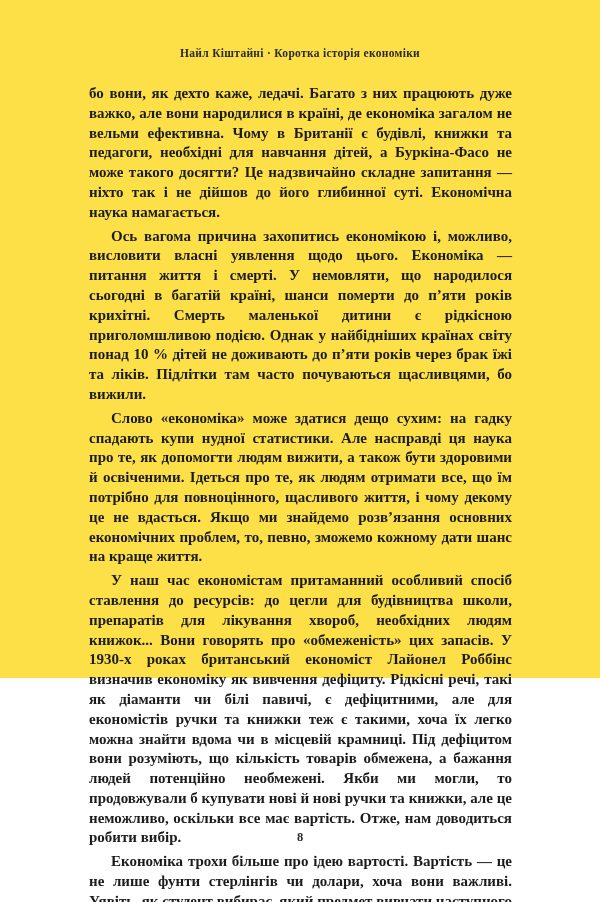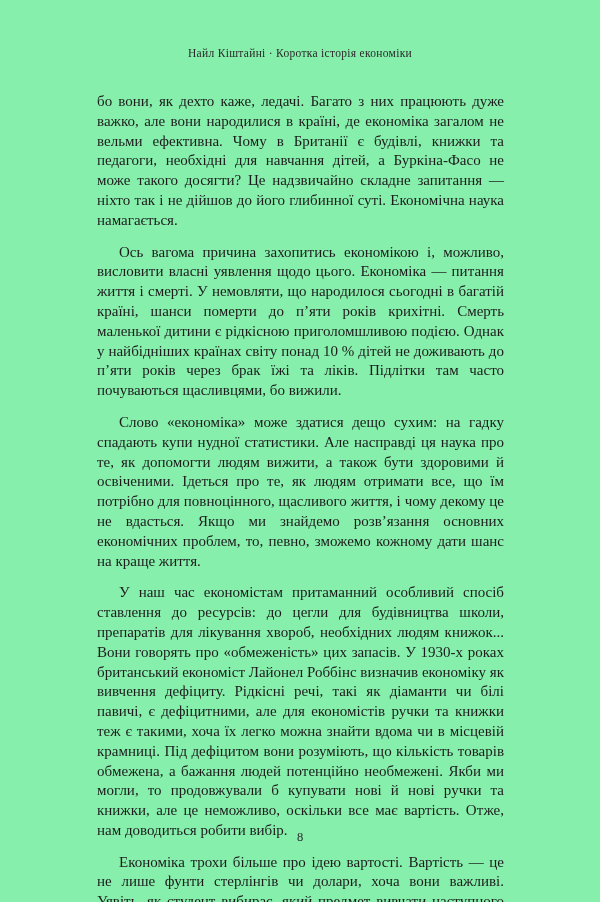--- a/index.html
+++ b/index.html
@@ -10,22 +10,23 @@
     width: 600px;
     height: 902px;
     background: #ffffff;
     font-family: "Liberation Serif", "DejaVu Serif", serif;
     color: #1c1c1c;
     overflow: hidden;
   }
   .page {
     position: relative;
     width: 600px;
-    height: 902px;
-    background: #86efac;
+    height: 678px;
+    background: #fde047;
+    font-weight: bold;
   }
   .running-header {
     position: absolute;
     top: 47px;
     left: 0;
     right: 0;
     text-align: center;
     font-size: 11.5px;
     letter-spacing: 0.3px;
     color: #2a2a2a;
@@ -34,21 +35,21 @@
     position: absolute;
     top: 80px;
     left: 85px;
     width: 431px;
     font-size: 15px;
     line-height: 19.8px;
     text-align: justify;
     hyphens: auto;
   }
   .text-block p.para {
-    margin: 12px;
+    margin: 4px;
     padding: 0;
   }
   .text-block p.para.indent {
     text-indent: 22px;
   }
   .page-number {
     position: absolute;
     top: 830px;
     left: 0;
     right: 0;

